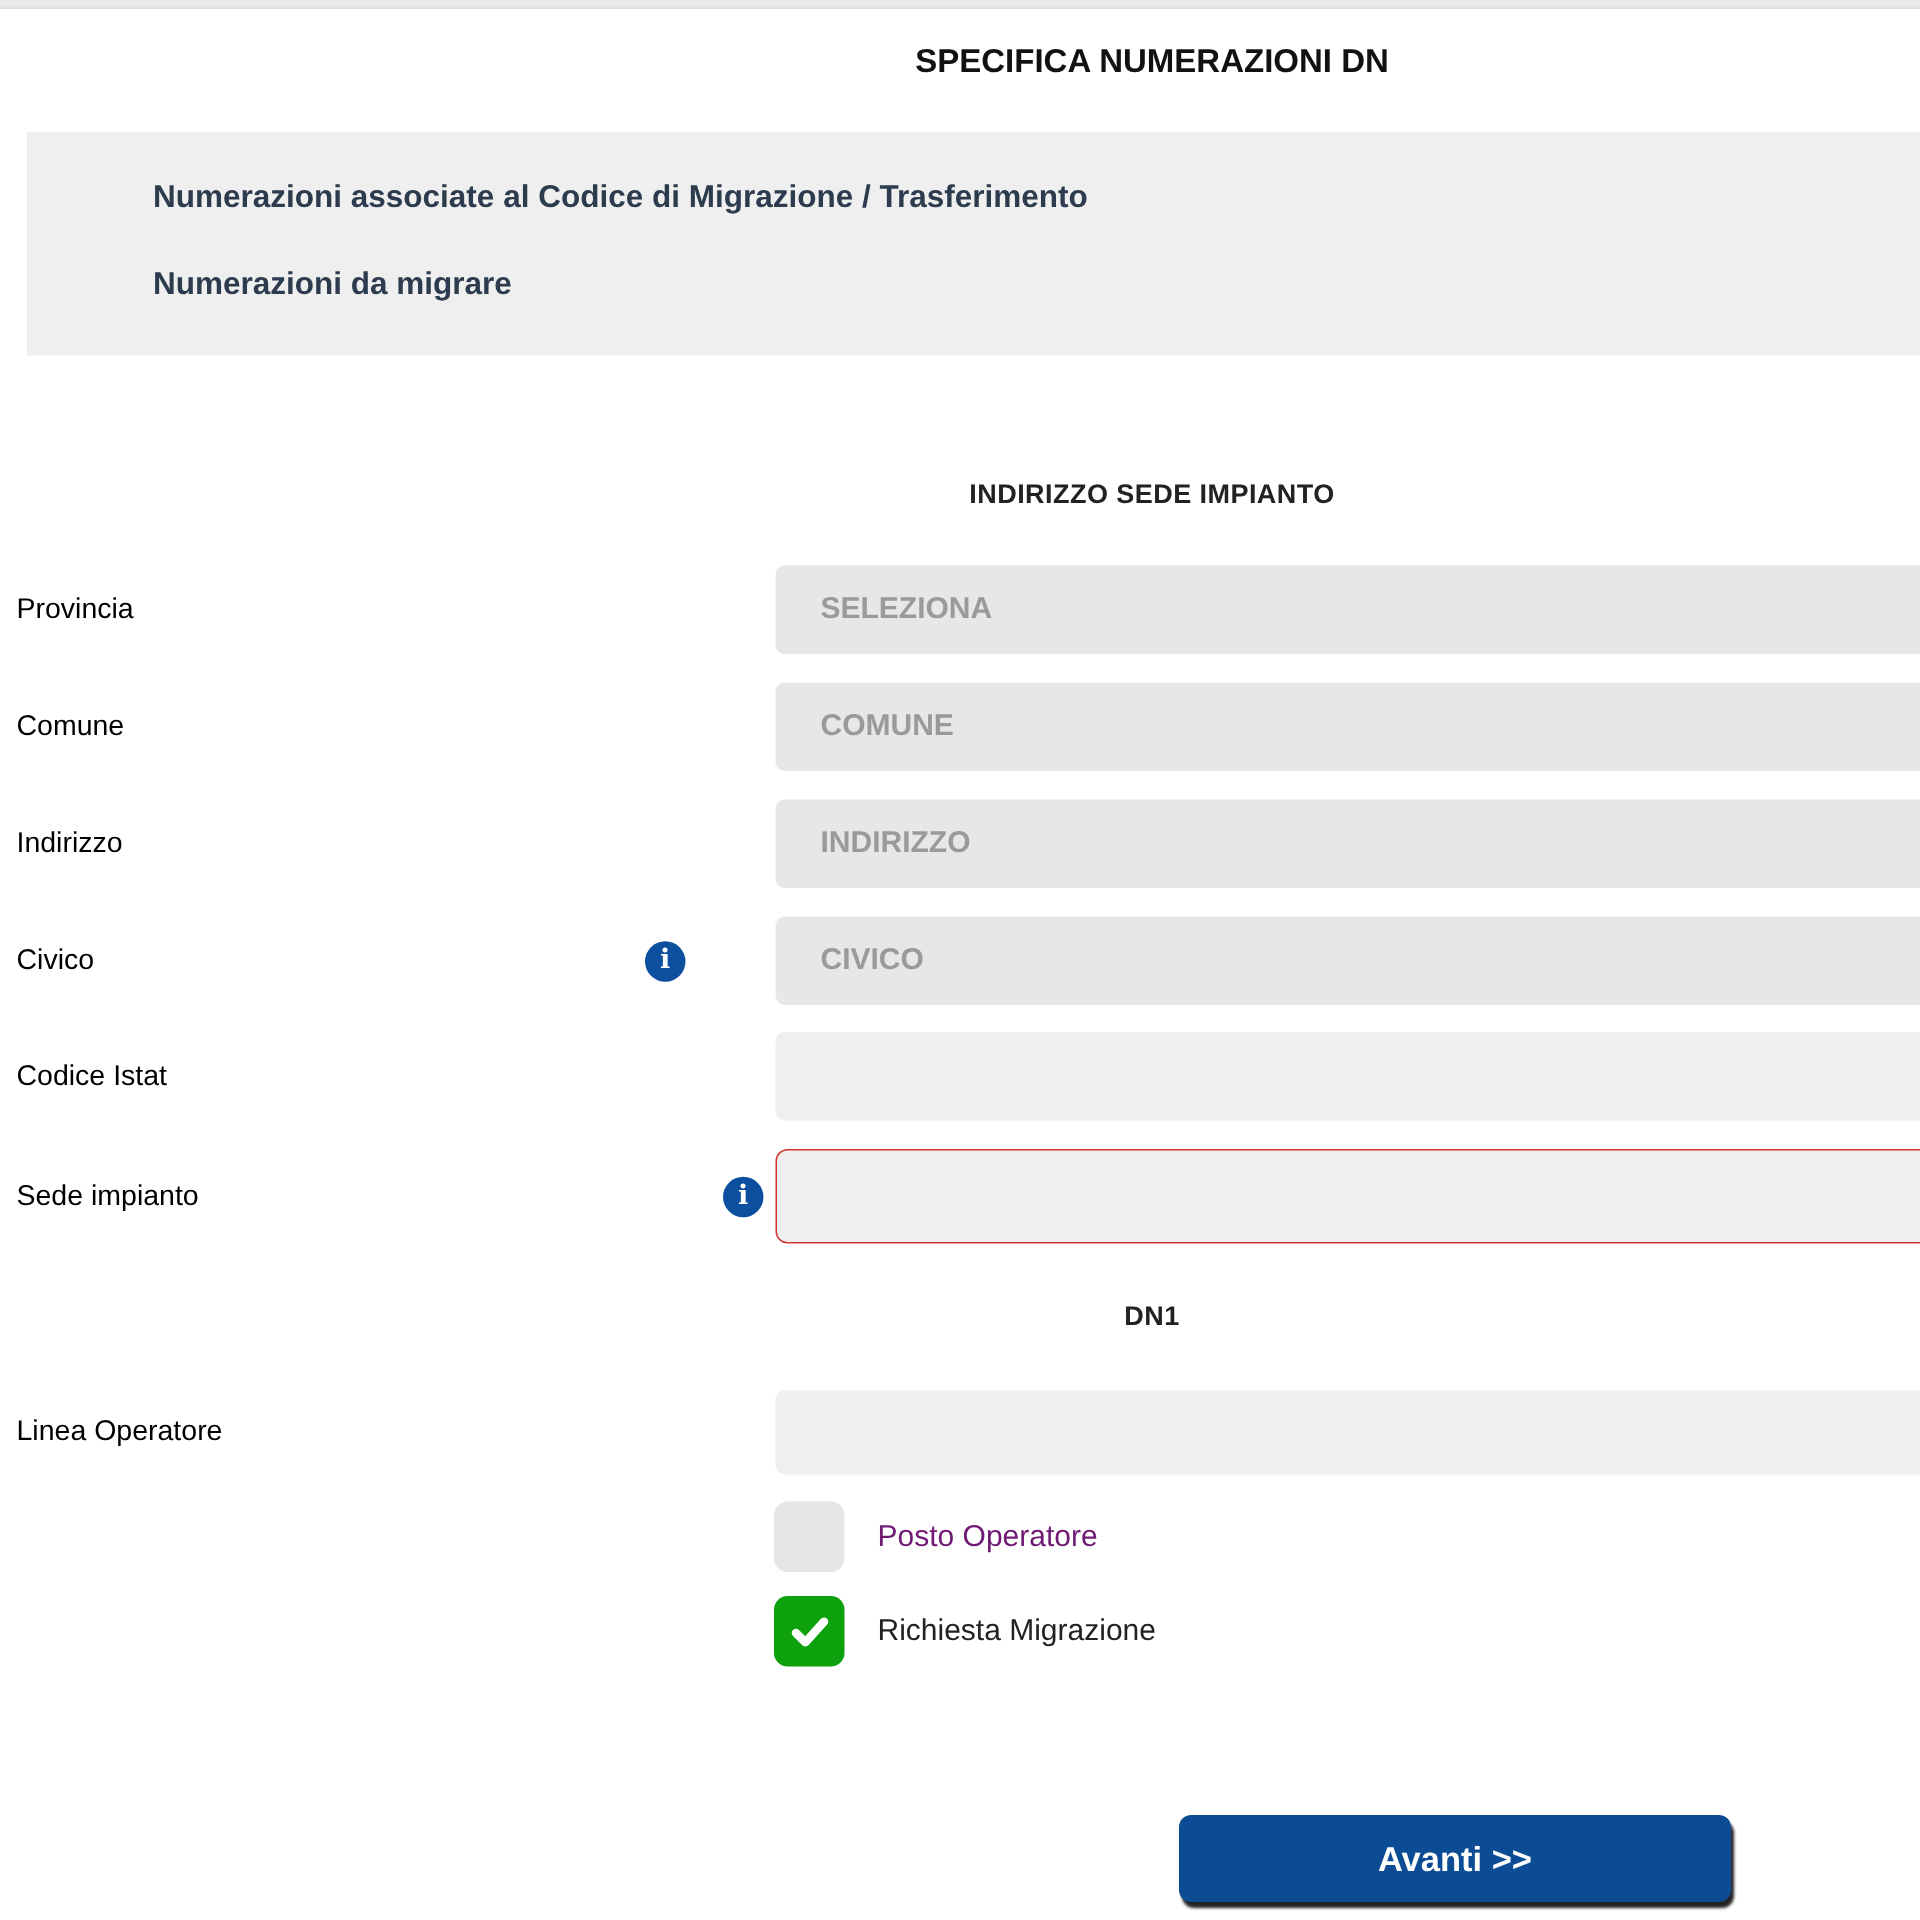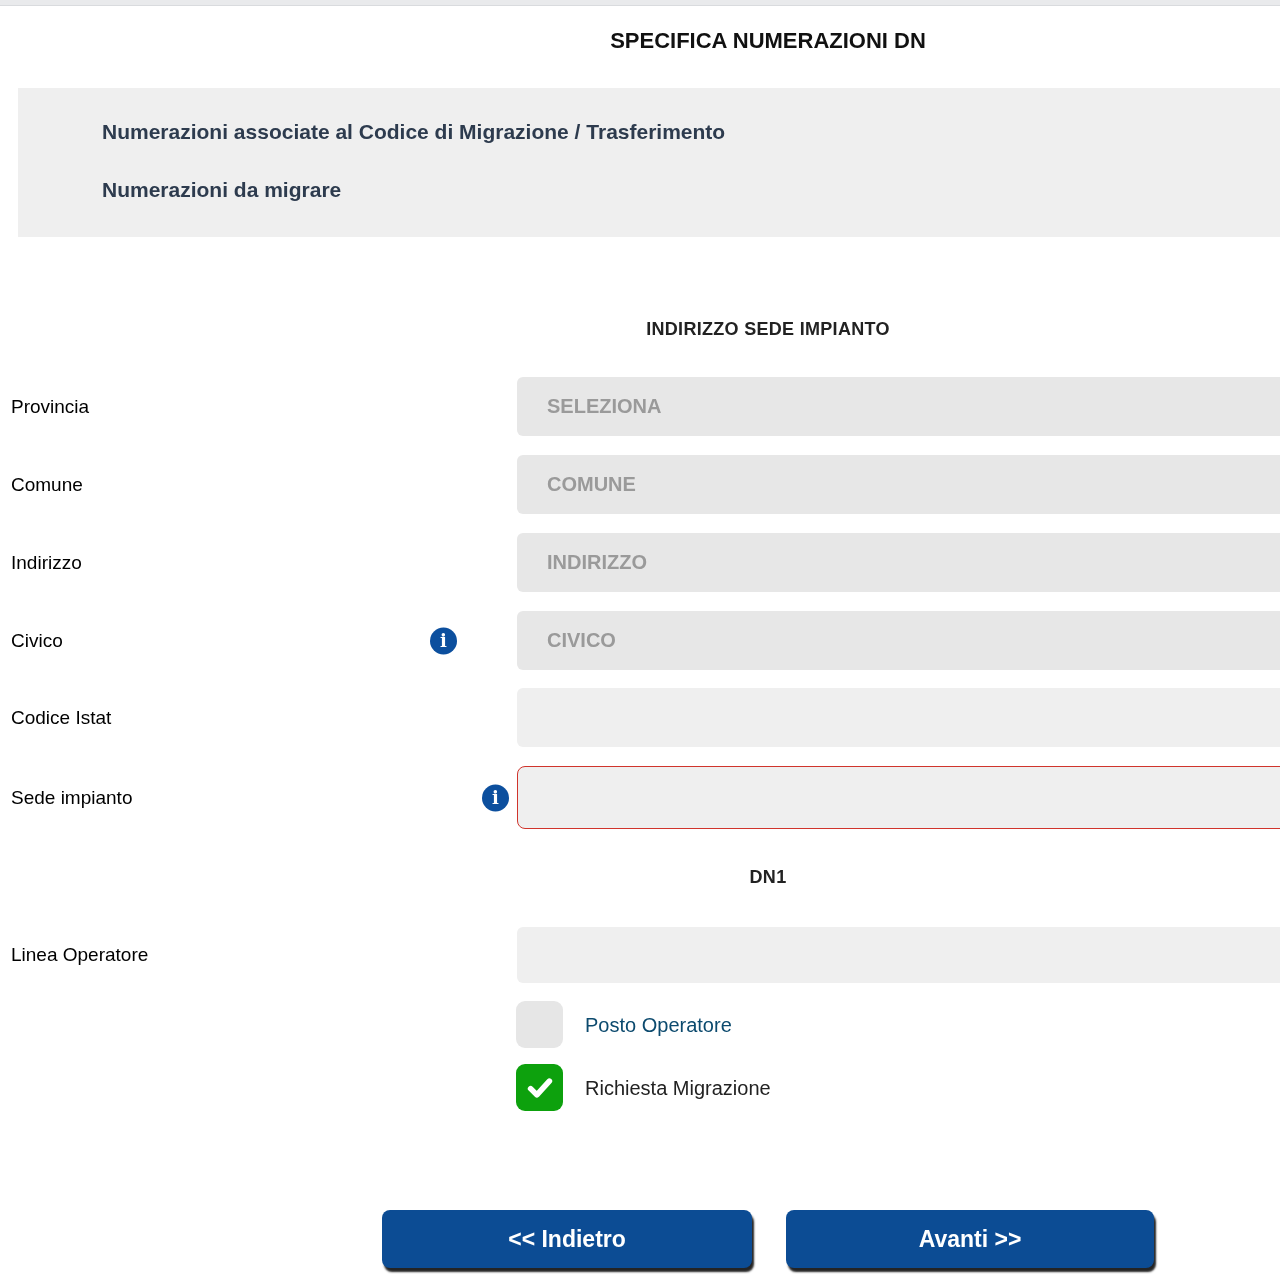--- a/index.html
+++ b/index.html
@@ -93,21 +93,21 @@
     border-radius: 9px;
     background: #e6e6e6;
     cursor: pointer;
     display: flex; align-items: center; justify-content: center;
   }
   .checkbox.checked { background: #0da10d; }
   .checkbox svg { width: 30px; height: 30px; }
   .check-label {
     position: absolute; left: 585px; top: 50%;
     transform: translateY(-50%);
-    font-size: 20px; color: #0c4a6e; white-space: nowrap;
+    font-size: 20px; color: #701a75; white-space: nowrap;
   }
   .check-label.bold { font-weight: 400; color: #222222; }
   
   .nav-button {
     position: absolute; top: 1210px; height: 58px;
     background: #0c4c94;
     border: none; border-radius: 8px;
     color: #ffffff; font-size: 23px; font-weight: 700;
     font-family: "Liberation Sans", sans-serif;
     box-shadow: 2px 4px 2px rgba(12,12,12,0.9);
@@ -180,16 +180,15 @@
     <div class="checkbox checked">
       <span style="display:flex">
         <svg viewBox="0 0 24 24" width="30" height="30">
           <path d="M4.5 12.5 L9.5 17.5 L19.5 6.5" stroke="#ffffff" stroke-width="4.5" fill="none" stroke-linecap="round" stroke-linejoin="round"></path>
         </svg>
       </span>
     </div>
     <span class="check-label bold">Richiesta Migrazione</span>
   </div>
 
-  <button class="nav-button btn-back">&lt;&lt; Indietro</button>
   <button class="nav-button btn-next">Avanti &gt;&gt;</button>
 
 </div>
 
 </body></html>

